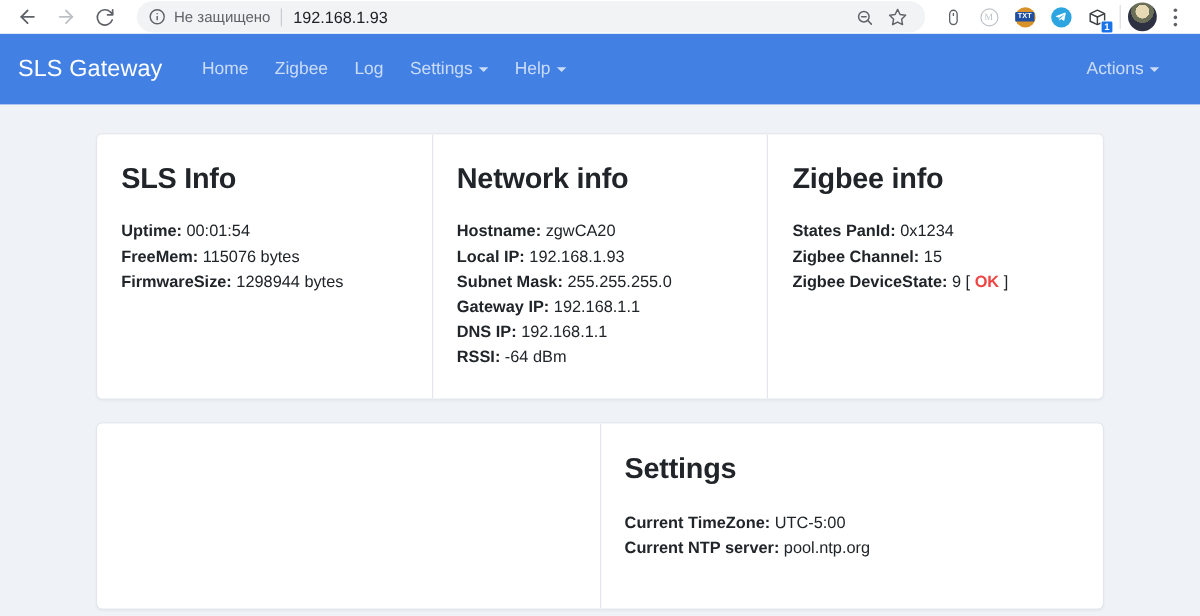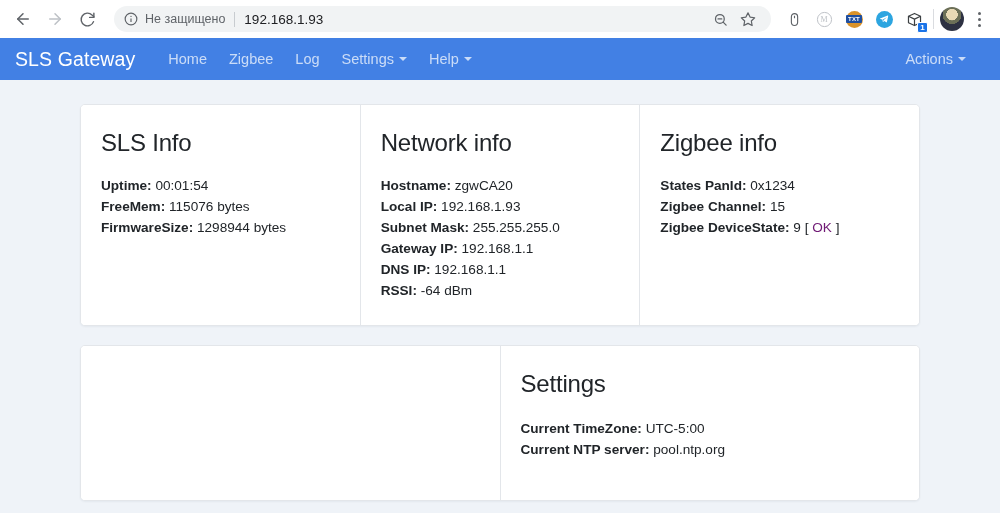--- a/index.html
+++ b/index.html
@@ -6,21 +6,21 @@
   html, body {
     margin: 0; padding: 0;
     width: 1000px; height: 513px;
     overflow: hidden;
     font-family: "Liberation Sans", sans-serif;
     background: #eff3f8;
   }
 
   
   .browser-toolbar {
-    height: 38px;
+    height: 28px;
     background: #ffffff;
     display: flex;
     align-items: center;
     padding: 0 8px;
     position: relative;
   }
   .nav-btn {
     width: 30px; height: 30px;
     display: flex; align-items: center; justify-content: center;
     color: #5f6368;
@@ -76,21 +76,21 @@
     width: 24px; height: 24px; border-radius: 50%;
     background: radial-gradient(circle at 50% 32%, #e8d9b5 0 28%, #6b6f57 29% 46%, #2d3142 47% 100%);
     flex: 0 0 auto; overflow: hidden;
   }
   .menu-dots { width: 26px; height: 26px; display:flex; flex-direction:column;
     align-items:center; justify-content:center; gap:3px; margin-left:2px; }
   .menu-dots i { width: 3px; height: 3px; border-radius: 50%; background: #5f6368; display:block; }
 
   
   .navbar {
-    height: 42px;
+    height: 59px;
     background: #4280e4;
     display: flex;
     align-items: center;
     padding: 0 15px;
   }
   .navbar-brand {
     color: #ffffff;
     font-size: 19.5px;
     letter-spacing: .1px;
     margin-right: 22px;
@@ -129,32 +129,32 @@
   .card {
     background: #fff;
     padding: 24px 20px 24px 20px;
     flex: 1 1 0;
     min-width: 0;
   }
   .card + .card { border-left: 1px solid #e3e6ea; }
 
   .card-title {
     font-size: 24px;
-    font-weight: normal;
+    font-weight: bold;
     color: #212529;
     margin: 0 0 18px 0;
     letter-spacing: -.2px;
   }
   .row2 .card { padding-bottom: 40px; }
   .row2 .card-title { margin-bottom: 20px; }
 
   .kv { font-size: 13.6px; color: #212529; line-height: 21px; }
   .kv .k { font-weight: bold; }
   .kv .v { font-weight: normal; }
-  .ok { color: #701a75; font-weight: normal; }
+  .ok { color: #ef4444; font-weight: bold; }
   .bracket { color: #212529; }
 </style>
 </head>
 <body>
 
 <div class="browser-toolbar">
   <div class="nav-btn">
     <svg width="18" height="18" viewBox="0 0 24 24" fill="none" stroke="currentColor" stroke-width="2" stroke-linecap="round" stroke-linejoin="round">
         <line x1="19" y1="12" x2="5" y2="12"></line>
         <polyline points="12 19 5 12 12 5"></polyline>

